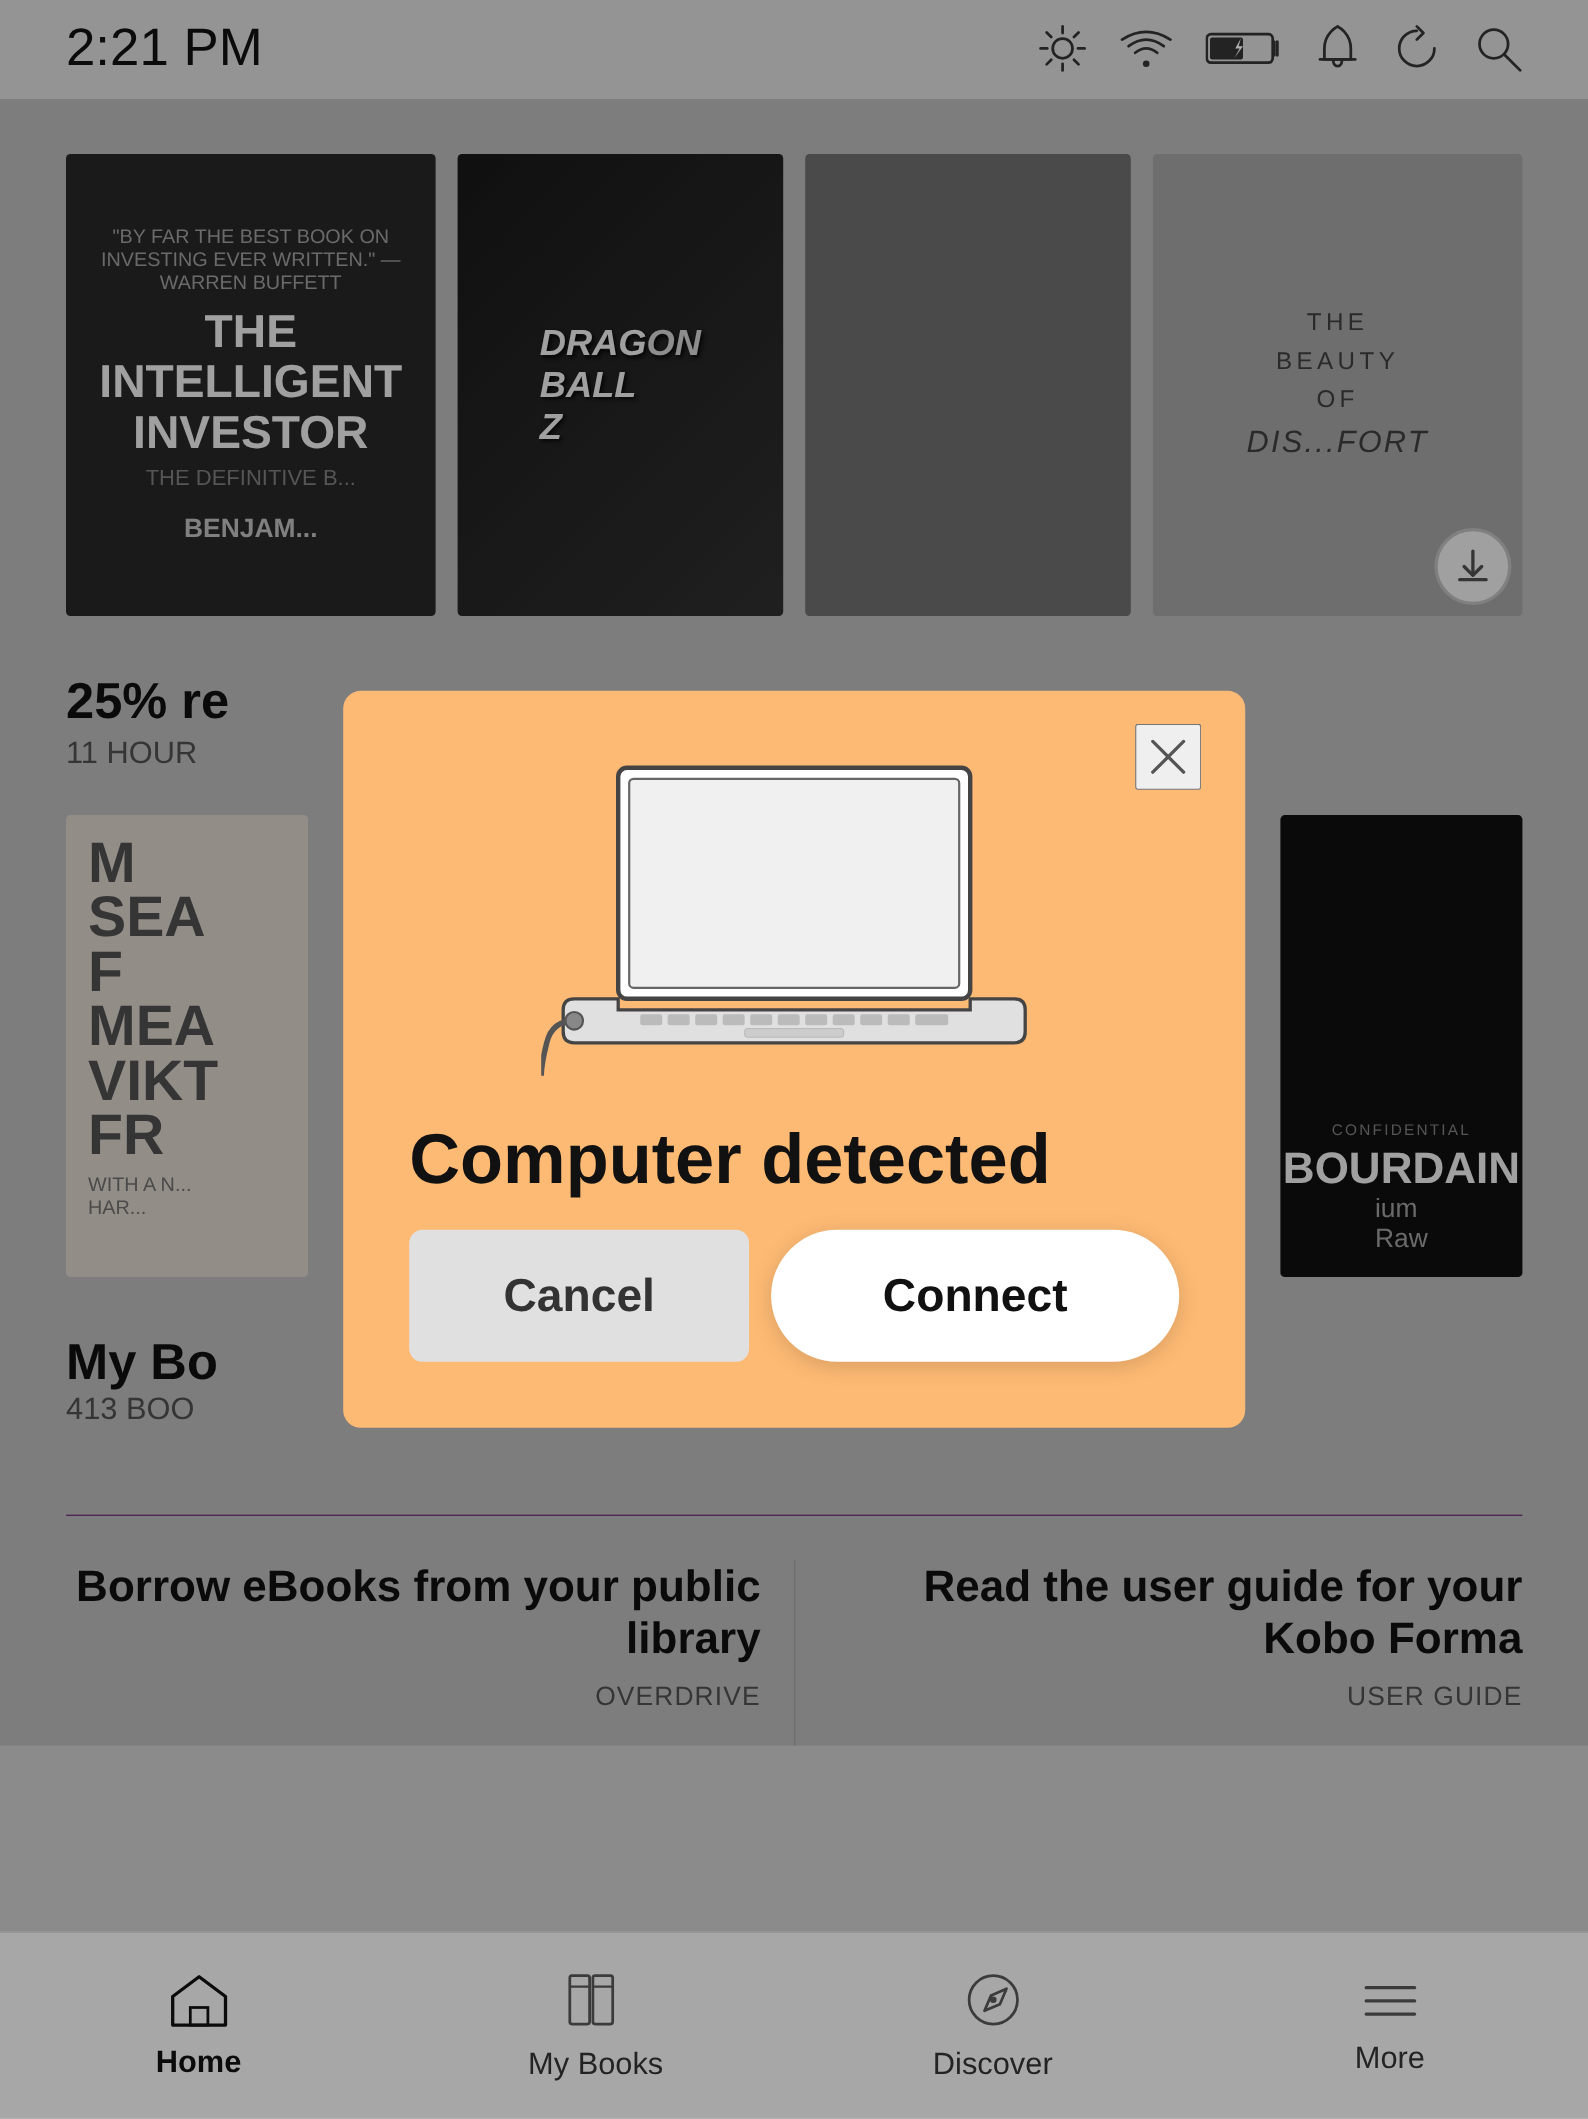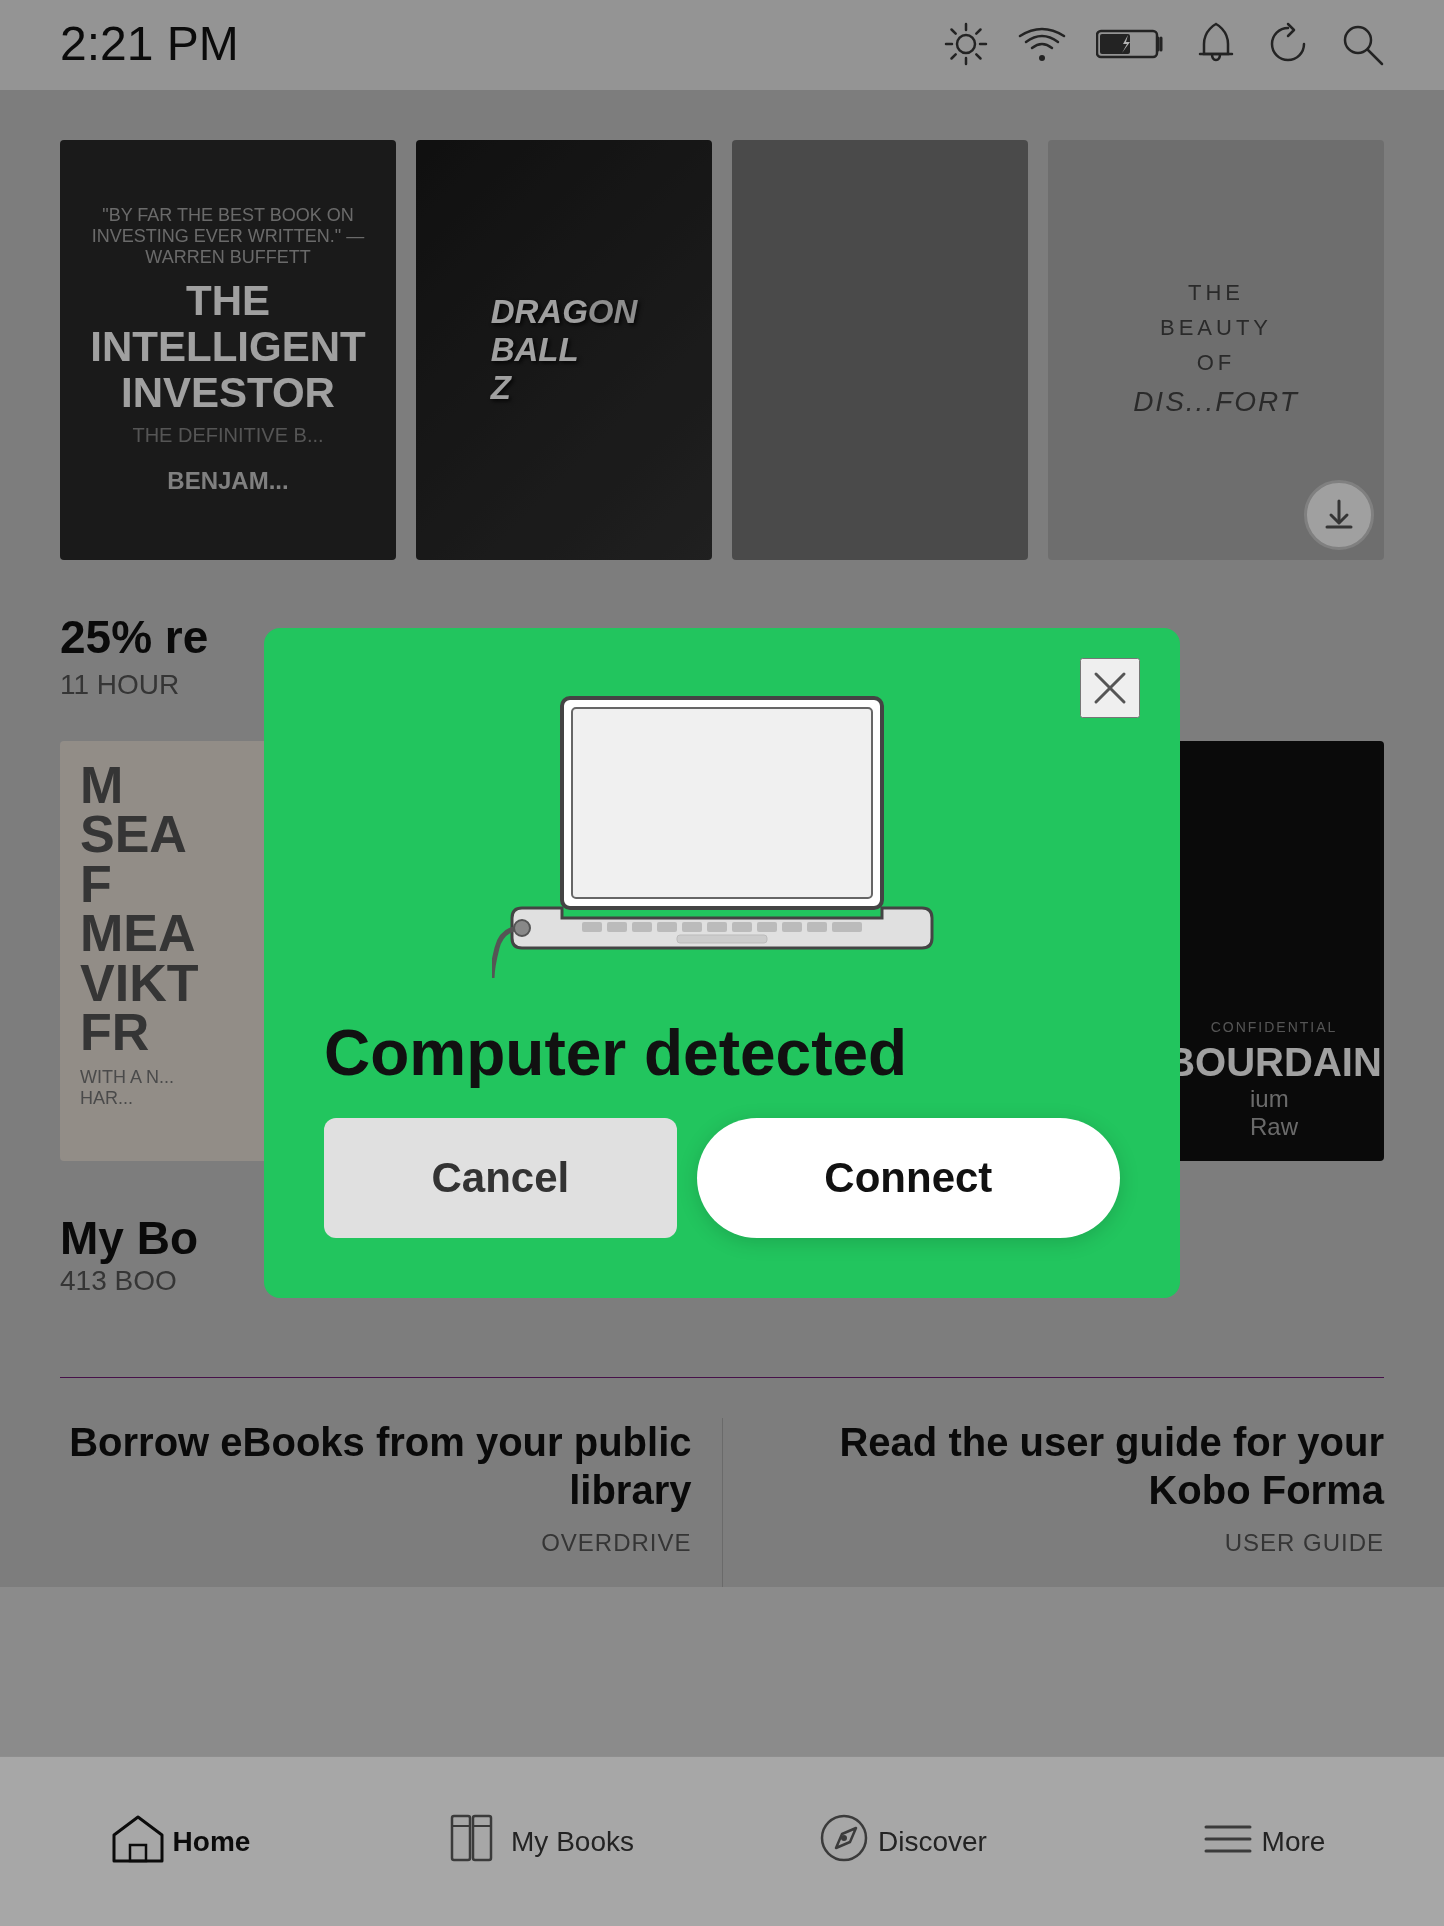--- a/index.html
+++ b/index.html
@@ -180,21 +180,21 @@
       height: 170px;
       background: #f0f0f0;
       border-top: 1px solid #ccc;
       display: flex;
       align-items: center;
     }
 
     .nav-item {
       flex: 1;
       display: flex;
-      flex-direction: row;
+      flex-direction: column;
       align-items: center;
       justify-content: center;
       height: 100%;
       cursor: pointer;
       gap: 8px;
     }
 
     .nav-icon {
       font-size: 50px;
       color: #333;
@@ -221,23 +221,23 @@
       right: 0;
       bottom: 0;
       background: rgba(0,0,0,0.3);
       display: flex;
       align-items: center;
       justify-content: center;
       z-index: 100;
     }
 
     .modal {
-      background: #22c55e;
+      background: #fdba74;
       border-radius: 16px;
-      width: 916px;
+      width: 820px;
       padding: 50px 60px 60px 60px;
       position: relative;
     }
 
     .modal-close {
       position: absolute;
       top: 30px;
       right: 40px;
       width: 60px;
       height: 60px;

